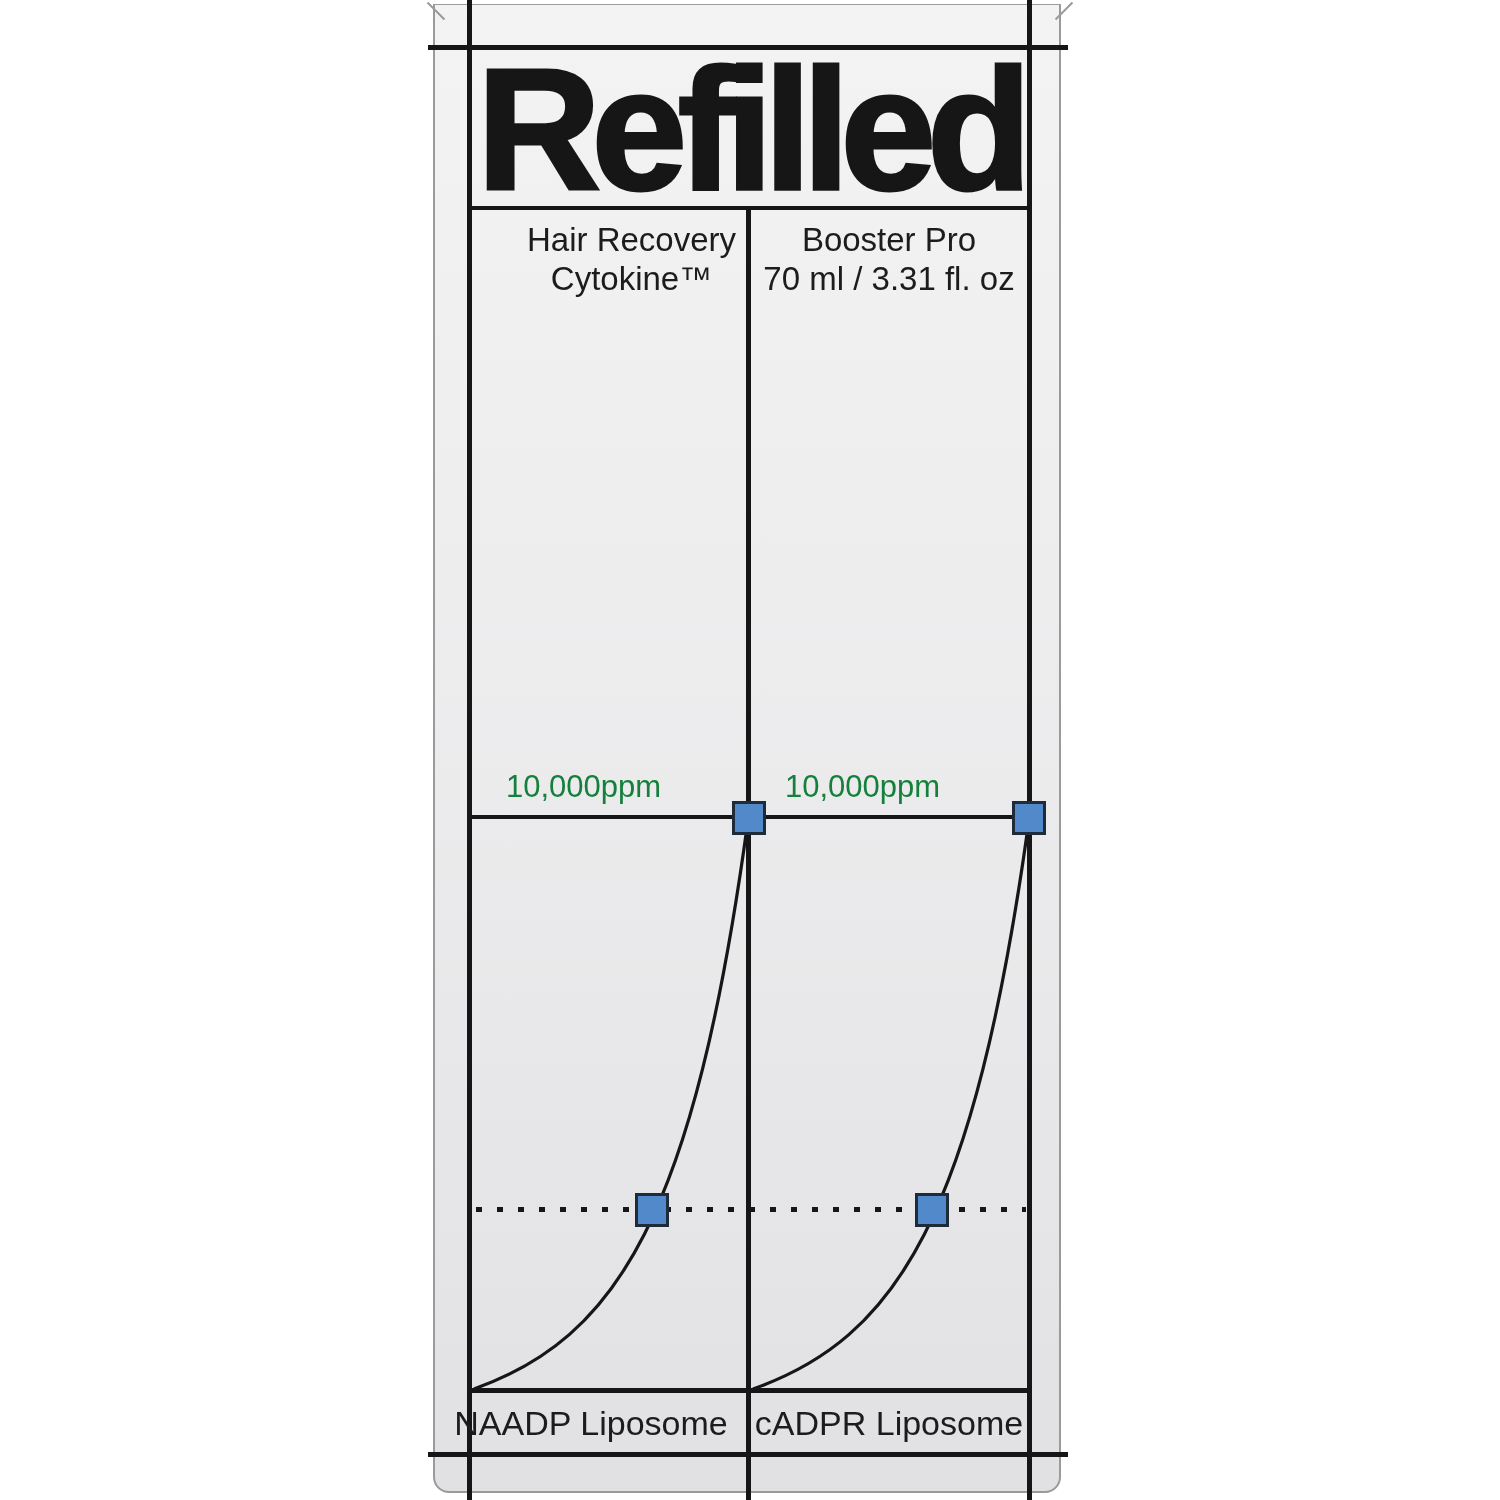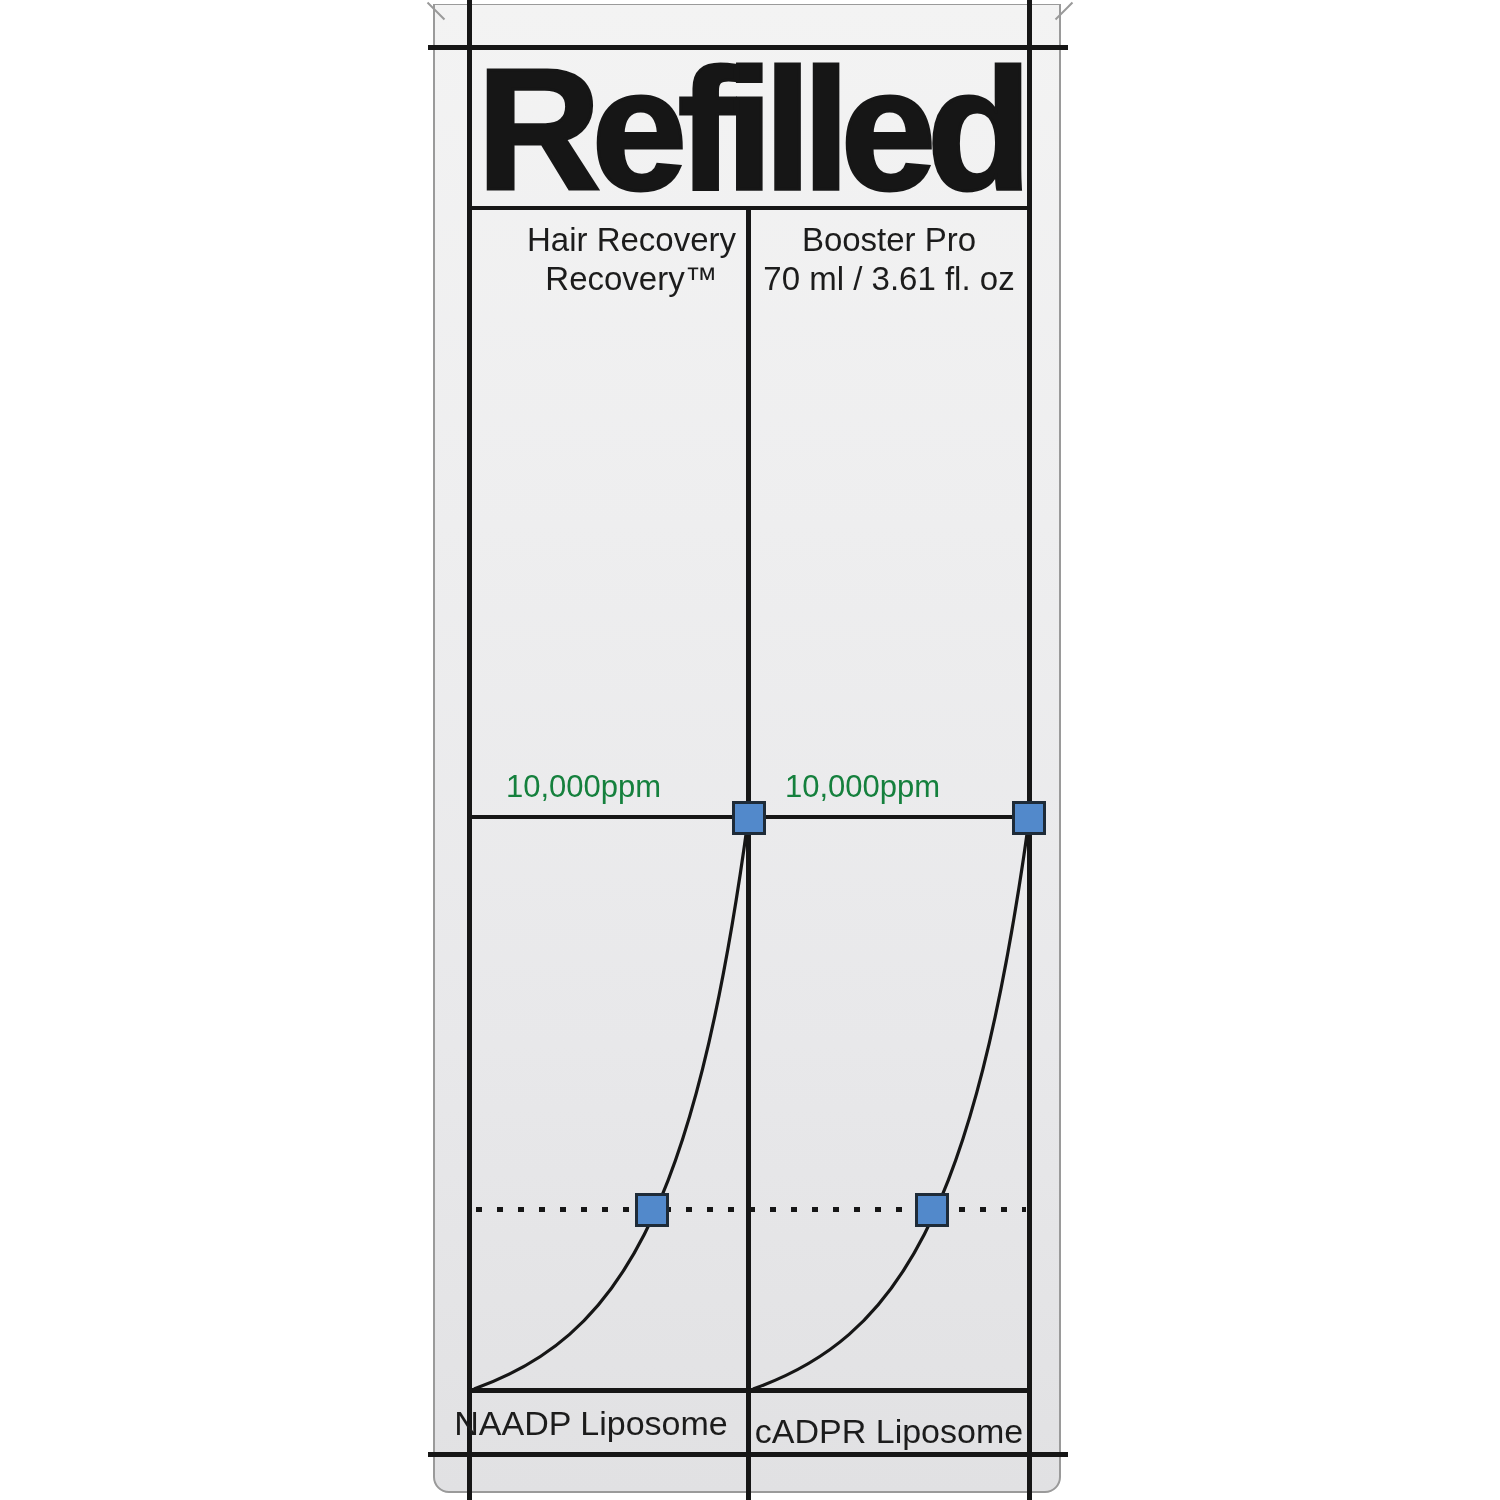--- a/index.html
+++ b/index.html
@@ -52,21 +52,21 @@
     width:34px;height:34px;
     background:var(--color-marker_fill,#5289cb);
     border:3px solid var(--color-marker_stroke,#1e2b38);
   }
 
   .bottom-label{
     top:1396px;height:54px;display:flex;align-items:center;justify-content:center;
     font-size:34px;color:#1c1c1c;white-space:nowrap;
   }
   .bottom-label-left{left:472px;width:238px;}
-  .bottom-label-right{left:751px;width:276px;margin-top:8px;}
+  .bottom-label-right{left:751px;width:276px;}
 
   svg.curves{left:0;top:0;width:1500px;height:1500px;pointer-events:none;}
   svg.curves path{fill:none;stroke:var(--color-ink,#161616);stroke-width:3.2px;}
 </style>
 </head>
 <body>
 
 <div id="stage">
 
   <div class="abs package-bg"></div>
@@ -79,25 +79,25 @@
   <div class="abs ink h-line" style="left:428px;top:45px;width:640px;"></div>
 
   <div class="abs brand">Refilled</div>
 
   <div class="abs ink" style="left:472px;top:206px;width:555px;height:4px;"></div>
 
   <div class="abs ink" style="left:746px;top:206px;width:5px;height:1294px;"></div>
 
   <div class="abs col-head col-head-left">
     <div>Hair Recovery</div>
-    <div>Recovery™</div>
+    <div>Cytokine™</div>
   </div>
   <div class="abs col-head col-head-right">
     <div>Booster Pro</div>
-    <div>70 ml / 3.61 fl. oz</div>
+    <div>70 ml / 3.31 fl. oz</div>
   </div>
 
   <div class="abs ppm-label ppm-left">10,000ppm</div>
   <div class="abs ppm-label ppm-right">10,000ppm</div>
 
   <div class="abs ink" style="left:472px;top:815px;width:555px;height:4px;"></div>
 
   <svg class="abs curves" viewBox="0 0 1500 1500">
     <path d="M 474 1389 C 617 1338, 694 1217, 748 820"></path>
     <path d="M 753 1389 C 897 1338, 974 1217, 1029 820"></path>

